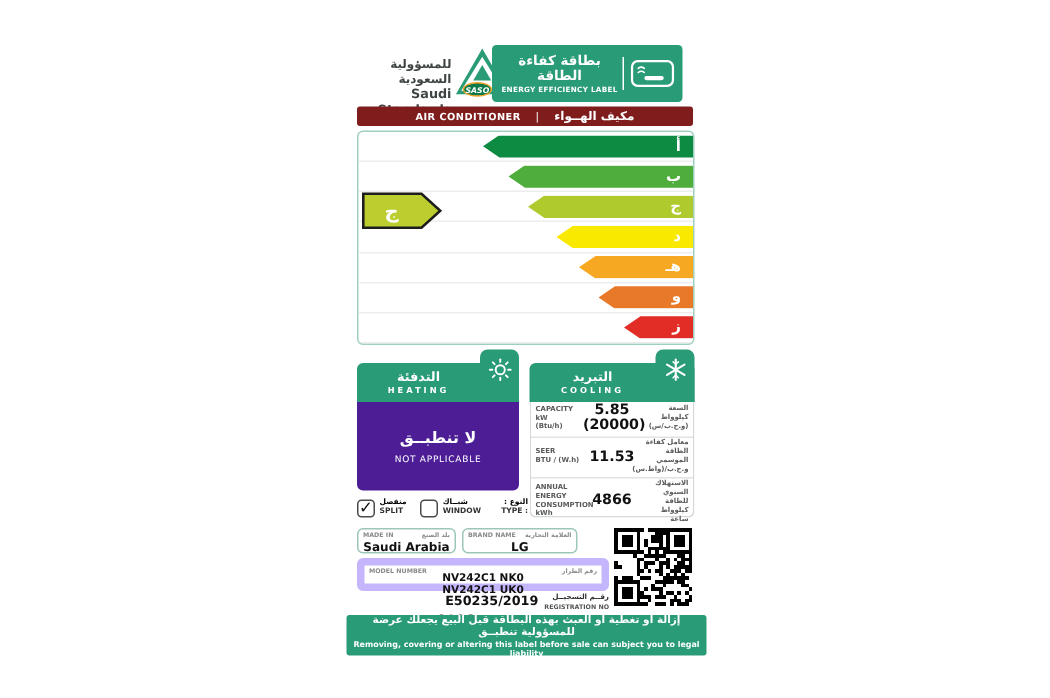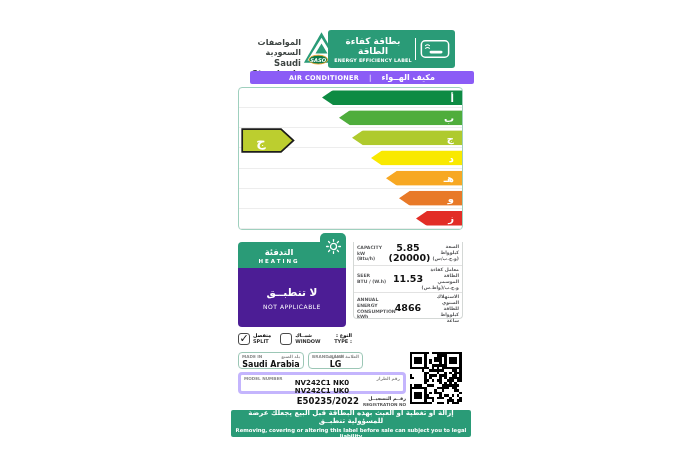--- a/index.html
+++ b/index.html
@@ -16,22 +16,22 @@
   .title-box { position:absolute; left:99px; top:4px; width:127px; height:38px;
                background:var(--green); border-radius:3px; display:flex; align-items:center; }
   .title-text { flex:1; text-align:center; color:#fff; padding-left:5px; }
   .title-ar { font-size:9px; font-weight:bold; direction:rtl; }
   .title-en { font-size:4.8px; font-weight:bold; margin-top:2px; letter-spacing:.2px; }
   .title-divider { width:1px; height:22px; background:#fff; margin:0 4px 0 2px; }
   .ac-icon { margin-right:5px; }
 
   
   .product-bar { position:absolute; left:9px; top:45px; width:224px; height:13px;
-                 background:#8b5cf6; border-radius:2px; display:flex; align-items:center;
-                 justify-content:center; gap:10px; color:#fff;margin-left:12px; }
+                 background:#7f1d1d; border-radius:2px; display:flex; align-items:center;
+                 justify-content:center; gap:10px; color:#fff; }
   .product-bar .en { font-size:6.5px; font-weight:bold; letter-spacing:.3px; }
   .product-bar .dv { font-size:7px; }
   .product-bar .ar { font-size:8px; font-weight:bold; direction:rtl; }
 
   
   .rating-box { position:absolute; left:9px; top:61px; width:225px; height:143px;
                 border:1.5px solid #9FD0BE; border-radius:4px; background:#fff;
                 display:flex; flex-direction:column; overflow:hidden; }
   .grade-row { flex:1; position:relative; border-bottom:1px solid #EDEDED; }
   .grade-row:last-child { border-bottom:none; }
@@ -84,26 +84,26 @@
   .chk-lbl .en { font-size:5px; font-weight:bold; color:#333; }
   .type-lbl { margin-left:auto; text-align:right; line-height:1.15; }
   .type-lbl .ar { font-size:5px; font-weight:bold; direction:rtl; }
   .type-lbl .en { font-size:5px; font-weight:bold; color:#333; }
 
   
   .info { position:absolute; left:9px; top:326px; width:168px; }
   .info-row1 { display:flex; gap:4px; }
   .info-box { border:1px solid #9CC7B6; border-radius:4px; position:relative;
               height:17px; background:#fff; }
-  .box-made { width:66px; } .box-brand { width:55px; }
+  .box-made { width:66px; } .box-brand { width:77px; }
   .micro { position:absolute; top:1px; font-size:4.2px; color:#8A8A8A; font-weight:bold; }
   .micro.l { left:3px; } .micro.r { right:3px; direction:rtl; }
   .info-val { text-align:center; font-size:8px; font-weight:bold; color:#111;
               padding-top:6.5px; }
-  .model-box { margin-top:3px; width:168px; height:22px; border:3px solid #c4b5fd;
+  .model-box { margin-top:3px; width:168px; height:22px; border:5px solid #c4b5fd;
                border-radius:4px; position:relative; background:#fff; }
   .model-val { text-align:center; font-size:7px; font-weight:bold; color:#111;
                white-space:pre-line; line-height:1.2; padding-top:3.5px; }
   .reg-row { margin-top:2px; display:flex; justify-content:flex-end; align-items:center; gap:4px; }
   .reg-val { font-size:8.5px; font-weight:bold; color:#111; }
   .stack { line-height:1.2; text-align:right; }
   .stack .ar { font-size:4.8px; font-weight:bold; direction:rtl; color:#333; }
   .stack .en { font-size:4.2px; font-weight:bold; color:#555; }
   .std-row { margin-top:2px; display:flex; justify-content:space-between; align-items:center; }
   .std-lbl { font-size:4.4px; font-weight:bold; color:#555; }
@@ -120,21 +120,21 @@
   .footer .en { font-size:5.3px; font-weight:bold; }
 
   :root { --green:#2A9B77; }
 </style>
 </head>
 <body>
 
 <div class="label">
 
   <div class="authority">
-    <div class="ar">المواصفات السعودية</div>
+    <div class="ar">للمسؤولية السعودية</div>
     <div class="en">Saudi Standards</div>
   </div>
 
   <div class="saso-logo">
     <svg width="37" height="35" viewBox="0 0 40 37">
       <polygon points="20,1 39,34 1,34" fill="#2A9B77"></polygon>
       <polygon points="20,7 35.2,31.5 4.8,31.5" fill="#fff"></polygon>
       <polygon points="20,13 26.5,24 13.5,24" fill="#2A9B77"></polygon>
       <ellipse cx="16.5" cy="30.5" rx="10" ry="4.8" fill="#0B7A4B" stroke="#F0A32A" stroke-width="1"></ellipse>
       <text x="16.5" y="32.8" font-size="5.6" font-weight="bold" font-style="italic" fill="#fff" text-anchor="middle" font-family="DejaVu Sans, sans-serif">SASO</text>
@@ -225,20 +225,39 @@
       <div class="panel-title-ar">التدفئة</div>
       <div class="panel-title-en">HEATING</div>
     </div>
     <div class="heating-body">
       <div class="na-ar">لا تنطبــق</div>
       <div class="na-en">NOT APPLICABLE</div>
     </div>
   </div>
 
   <div class="cooling-box">
+    <div class="panel-header">
+      <div class="panel-tab">
+        <svg width="17" height="17" viewBox="0 0 24 24">
+          <g stroke="#fff" stroke-width="2" stroke-linecap="round">
+            <line x1="12" y1="2.5" x2="12" y2="21.5"></line>
+            <line x1="3.8" y1="7.2" x2="20.2" y2="16.8"></line>
+            <line x1="3.8" y1="16.8" x2="20.2" y2="7.2"></line>
+          </g>
+          <g stroke="#fff" stroke-width="1.4" stroke-linecap="round">
+            <line x1="9.5" y1="4.5" x2="12" y2="7"></line>
+              <line x1="14.5" y1="4.5" x2="12" y2="7"></line>
+            <line x1="9.5" y1="19.5" x2="12" y2="17"></line>
+              <line x1="14.5" y1="19.5" x2="12" y2="17"></line>
+          </g>
+        </svg>
+      </div>
+      <div class="panel-title-ar">التبريد</div>
+      <div class="panel-title-en">COOLING</div>
+    </div>
     <div class="cooling-body">
       <div class="cool-row">
         <div class="cool-en">CAPACITY
 kW
 (Btu/h)</div>
         <div class="cool-val">5.85
 (20000)</div>
         <div class="cool-ar">السعة
 كيلوواط
 (و.ح.ب/س)</div>
@@ -295,21 +314,21 @@
         <div class="info-val">LG</div>
       </div>
     </div>
     <div class="model-box">
       <span class="micro l">MODEL NUMBER</span>
       <span class="micro r">رقم الطراز</span>
       <div class="model-val">NV242C1 NK0
 NV242C1 UK0</div>
     </div>
     <div class="reg-row">
-      <span class="reg-val">E50235/2022</span>
+      <span class="reg-val">E50235/2019</span>
       <div class="stack">
         <div class="ar">رقــم التسجيــل</div>
         <div class="en">REGISTRATION NO</div>
       </div>
     </div>
     <div class="std-row">
       <span class="std-lbl">STANDARD REFERENCE NO</span>
       <span class="std-val">SASO 2663/2021</span>
       <span class="std-ar">الرقم المرجعي للمواصفة</span>
     </div>

